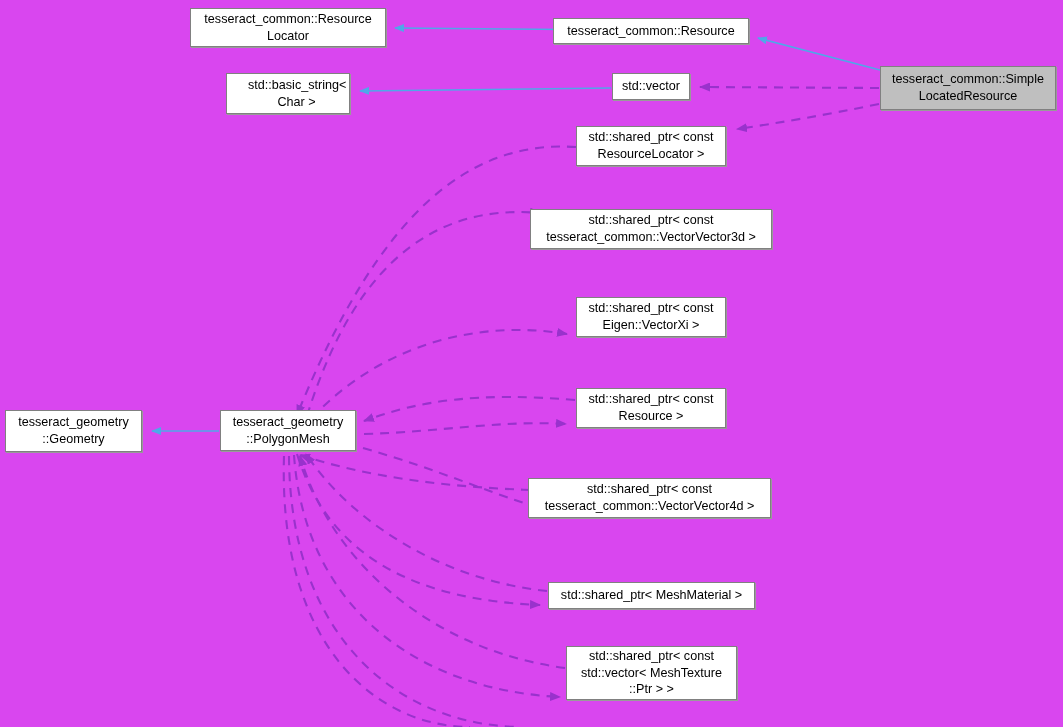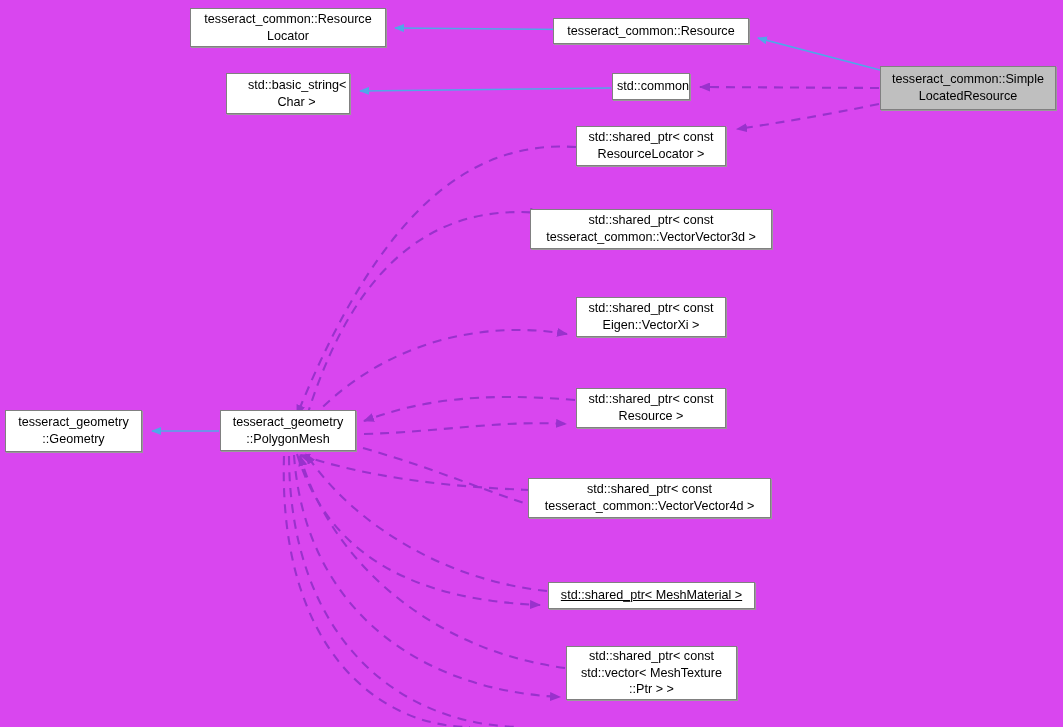--- a/index.html
+++ b/index.html
@@ -93,32 +93,32 @@
   </svg>
 
   <div id="nodes">
       <div class="node" style="left: 190px; top: 8px; width: 196px; height: 39px;"><span class="node-label">tesseract_common::Resource
 Locator</span></div>
       <div class="node" style="left: 553px; top: 18px; width: 196px; height: 26px;"><span class="node-label">tesseract_common::Resource</span></div>
       <div class="node highlight" style="left: 880px; top: 66px; width: 176px; height: 44px;"><span class="node-label">tesseract_common::Simple
 LocatedResource</span></div>
       <div class="node" style="left: 226px; top: 73px; width: 124px; height: 41px; padding-left: 21px;"><span class="node-label">std::basic_string&lt;
 Char &gt;</span></div>
-      <div class="node" style="left: 612px; top: 73px; width: 78px; height: 27px;"><span class="node-label">std::common</span></div>
+      <div class="node" style="left: 612px; top: 73px; width: 78px; height: 27px;"><span class="node-label">std::vector</span></div>
       <div class="node" style="left: 576px; top: 126px; width: 150px; height: 40px;"><span class="node-label">std::shared_ptr&lt; const
 ResourceLocator &gt;</span></div>
       <div class="node" style="left: 530px; top: 209px; width: 242px; height: 40px;"><span class="node-label">std::shared_ptr&lt; const
 tesseract_common::VectorVector3d &gt;</span></div>
       <div class="node" style="left: 576px; top: 297px; width: 150px; height: 40px;"><span class="node-label">std::shared_ptr&lt; const
 Eigen::VectorXi &gt;</span></div>
       <div class="node" style="left: 576px; top: 388px; width: 150px; height: 40px;"><span class="node-label">std::shared_ptr&lt; const
 Resource &gt;</span></div>
       <div class="node" style="left: 528px; top: 478px; width: 243px; height: 40px;"><span class="node-label">std::shared_ptr&lt; const
 tesseract_common::VectorVector4d &gt;</span></div>
-      <div class="node" style="left: 548px; top: 582px; width: 207px; height: 27px; text-decoration: underline;"><span class="node-label">std::shared_ptr&lt; MeshMaterial &gt;</span></div>
+      <div class="node" style="left: 548px; top: 582px; width: 207px; height: 27px;"><span class="node-label">std::shared_ptr&lt; MeshMaterial &gt;</span></div>
       <div class="node" style="left: 566px; top: 646px; width: 171px; height: 54px;"><span class="node-label">std::shared_ptr&lt; const
 std::vector&lt; MeshTexture
 ::Ptr &gt; &gt;</span></div>
       <div class="node" style="left: 5px; top: 410px; width: 137px; height: 42px;"><span class="node-label">tesseract_geometry
 ::Geometry</span></div>
       <div class="node" style="left: 220px; top: 410px; width: 136px; height: 41px;"><span class="node-label">tesseract_geometry
 ::PolygonMesh</span></div>
     </div>
 
 </div>

